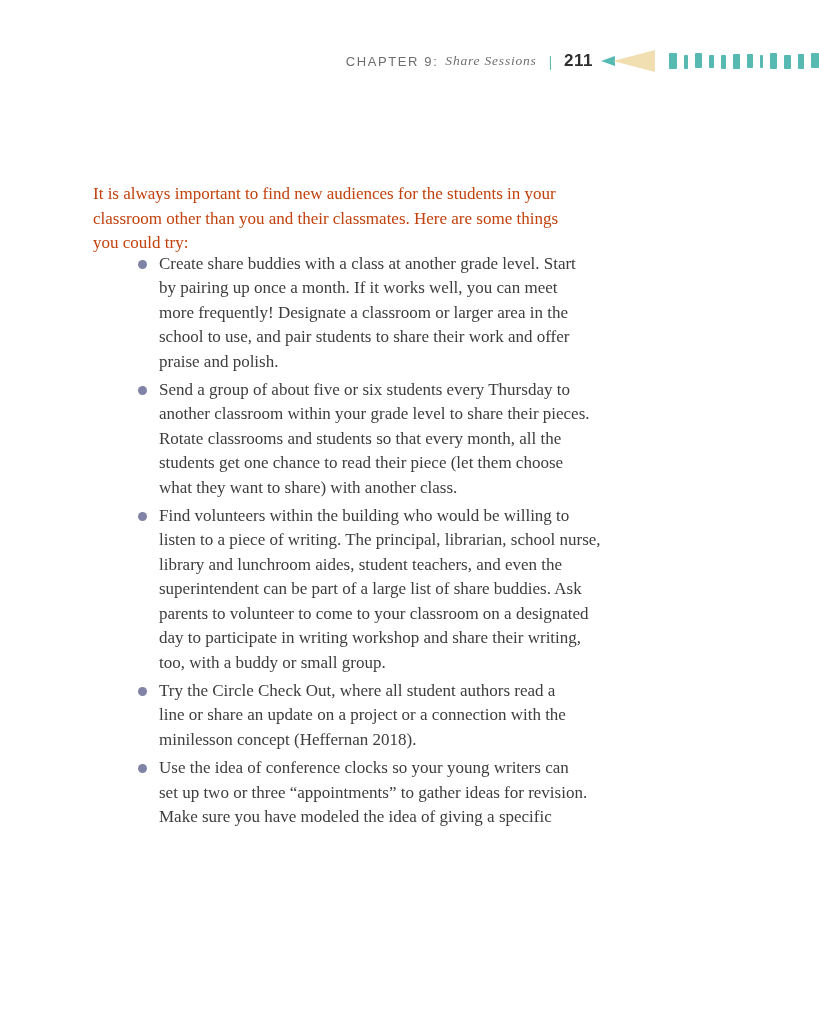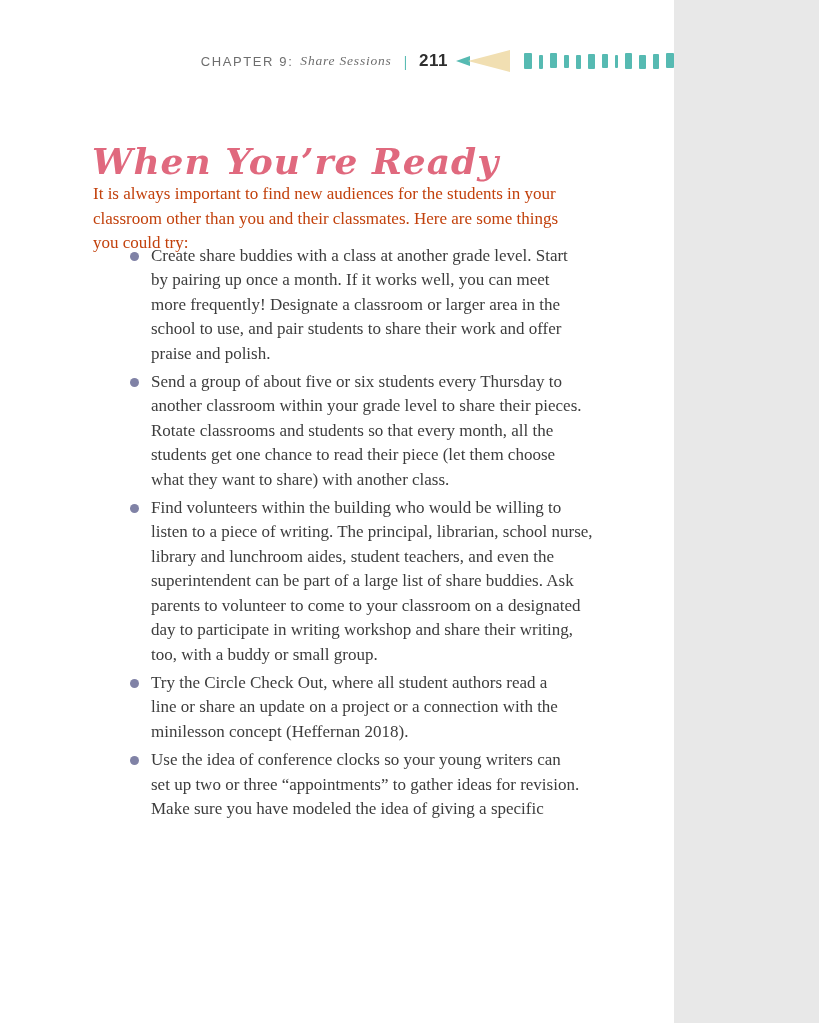--- a/index.html
+++ b/index.html
@@ -1,18 +1,18 @@
 <!DOCTYPE html>
 <html><head>
 <meta charset="utf-8">
 <style>
   html, body { margin: 0; padding: 0; background: #e8e8e8; }
   .page {
     position: relative;
-    width: 674px;
+    width: 819px;
     height: 1023px;
     background: #ffffff;
     overflow: hidden;
     font-family: "Liberation Serif", serif;
   }
 
   
   .runhead {
     position: absolute;
     top: 48px;
@@ -104,21 +104,21 @@
     color: #c2410c;
     font-size: 17px;
     line-height: 24.5px;
     white-space: pre-line;
   }
   .bullet-list {
     position: absolute;
     left: 130px;
     top: 244px;
     width: 500px;
-    margin: 0;
+    margin: 8px;
     padding: 0;
     list-style: none;
   }
   .bullet-item {
     display: flex;
     align-items: flex-start;
     margin-bottom: 4px;
   }
   .bullet-dot {
     flex: none;
@@ -159,21 +159,20 @@
       <span class="dash"></span>
       <span class="dash"></span>
       <span class="dash"></span>
       <span class="dash"></span>
       <span class="dash"></span>
       <span class="dash"></span>
       <span class="dash"></span>
     </span>
   </div>
 
-  <h1 class="section-title">When You’re Ready</h1>
 
   <p class="intro">It is always important to find new audiences for the students in your
 classroom other than you and their classmates. Here are some things
 you could try:</p>
 
   <ul class="bullet-list">
     <li class="bullet-item">
       <span class="bullet-dot"></span>
       <span class="bullet-text">Create share buddies with a class at another grade level. Start
 by pairing up once a month. If it works well, you can meet

